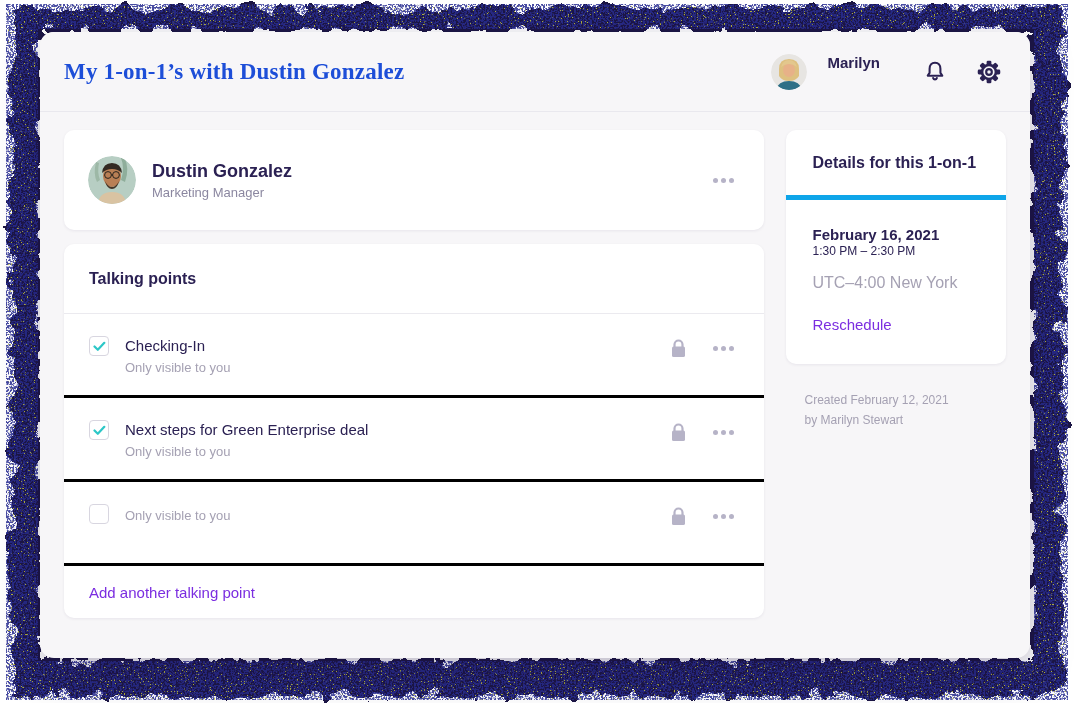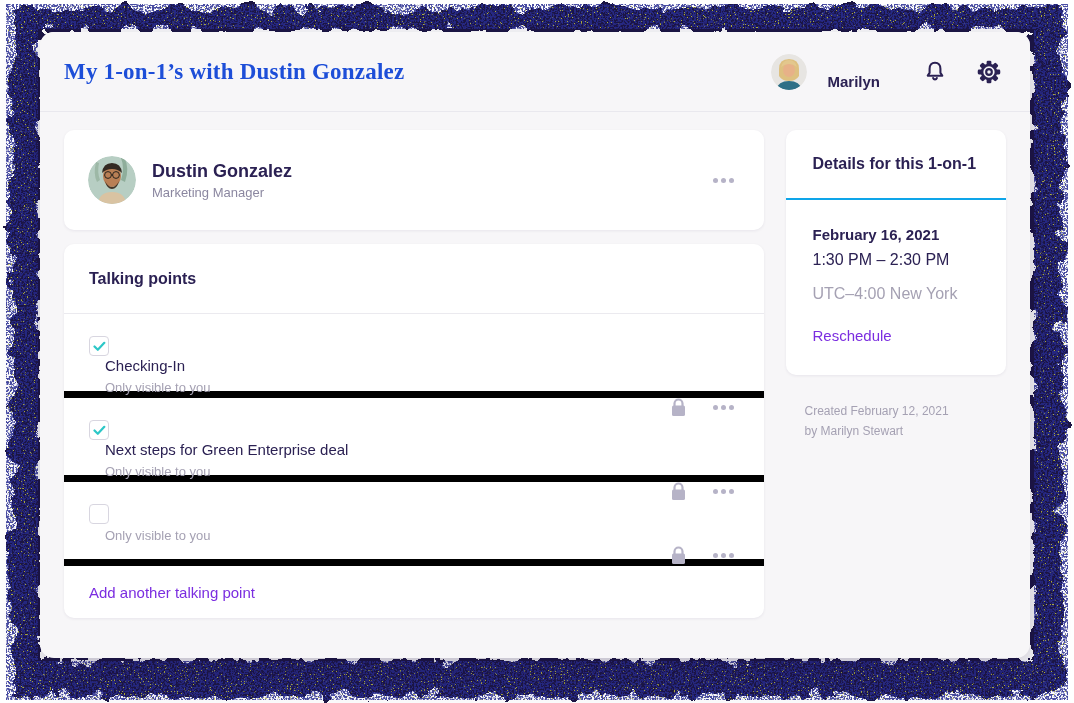--- a/index.html
+++ b/index.html
@@ -12,21 +12,21 @@
   .window { position:absolute; left:40px; top:32px; width:990px; height:626px;
             background:#f7f6f8; border-radius:14px; overflow:hidden;
             box-shadow:0 14px 44px rgba(22,12,60,.30); }
 
   
   .topbar { height:80px; display:flex; align-items:center; justify-content:space-between;
             padding:0 24px 0 24px; border-bottom:1px solid #e9e8ee; background:#f7f6f8; }
   .page-title { font-family:"Liberation Serif", serif; font-weight:700; font-size:23px;
                 color:#1d4ed8; letter-spacing:.2px; }
   .user-area { display:flex; align-items:center; }
-  .user-chip { display:flex; align-items:flex-end; gap:20px; cursor:pointer; }
+  .user-chip { display:flex; align-items:flex-start; gap:20px; cursor:pointer; }
   .avatar-sm { width:36px; height:36px; border-radius:50%; overflow:hidden; flex:0 0 auto; }
   .user-name { font-size:15px; font-weight:700; color:#2b2153; }
   .icon-btn { background:none; border:none; cursor:pointer; display:flex; align-items:center;
               justify-content:center; width:34px; height:34px; }
   .bell-btn { margin-left:38px; }
   .gear-btn { margin-left:20px; }
 
   
   .content { display:flex; gap:22px; padding:18px 24px 0 24px; }
   .left-col { width:702px; display:flex; flex-direction:column; gap:14px; }
@@ -44,41 +44,41 @@
   .ellipsis { margin-left:auto; background:none; border:none; cursor:pointer;
               display:flex; gap:3px; align-items:center; padding:6px; }
   .ellipsis i { width:5px; height:5px; border-radius:50%; background:#b6b3c7; display:block; }
 
   
   .tp-header { height:70px; display:flex; align-items:center; padding:0 25px;
                border-bottom:1px solid #ebeaef; }
   .card-title { font-size:16px; font-weight:700; color:#2b2153; }
 
   .tp-row { height:84px; display:flex; align-items:flex-start; padding:22px 24px 0 25px;
-            border-bottom:7px solid #000000;flex-direction:column; }
+            border-bottom:3px solid #000000; }
   .checkbox { width:20px; height:20px; border:1px solid #d8d6e0; border-radius:4px;
               background:#fff; cursor:pointer; flex:0 0 auto; display:flex;
               align-items:center; justify-content:center; margin-top:0px; }
   .checkbox svg { display:none; }
   .checkbox.checked svg { display:block; }
   .tp-texts { margin-left:16px; }
   .tp-label { font-size:15px; color:#2b2153; line-height:20px; }
   .tp-visibility { font-size:13px; color:#a5a1b3; margin-top:4px; }
   .tp-actions { margin-left:auto; display:flex; align-items:center; gap:18px; margin-top:0px; }
   .lock-btn { background:none; border:none; cursor:pointer; display:flex; padding:2px; }
 
   .tp-add { height:52px; display:flex; align-items:center; padding:0 25px; }
   .link { color:#7b2de0; font-size:15px; font-weight:500; text-decoration:none; cursor:pointer; }
 
   
   .details-header { height:70px; display:flex; align-items:center; padding:0 26px;
-                    border-bottom:2px solid #0ea5e9; }
+                    border-bottom:5px solid #0ea5e9; }
   .details-body { padding:26px 26px 30px 26px; }
   .details-date { font-size:15px; font-weight:700; color:#2b2153; }
-  .details-time { font-size:16px; color:#2b2153; margin-top:8px; }
+  .details-time { font-size:12px; color:#2b2153; margin-top:1px; }
   .details-tz { font-size:16px; color:#a5a1b3; margin-top:16px; }
   .details-reschedule { display:inline-block; margin-top:24px; }
 
   .created-note { margin:26px 0 0 18px; font-size:12px; color:#a5a1b3; line-height:20px; }
 </style>
 </head>
 <body>
 
 <div class="stage">
 

